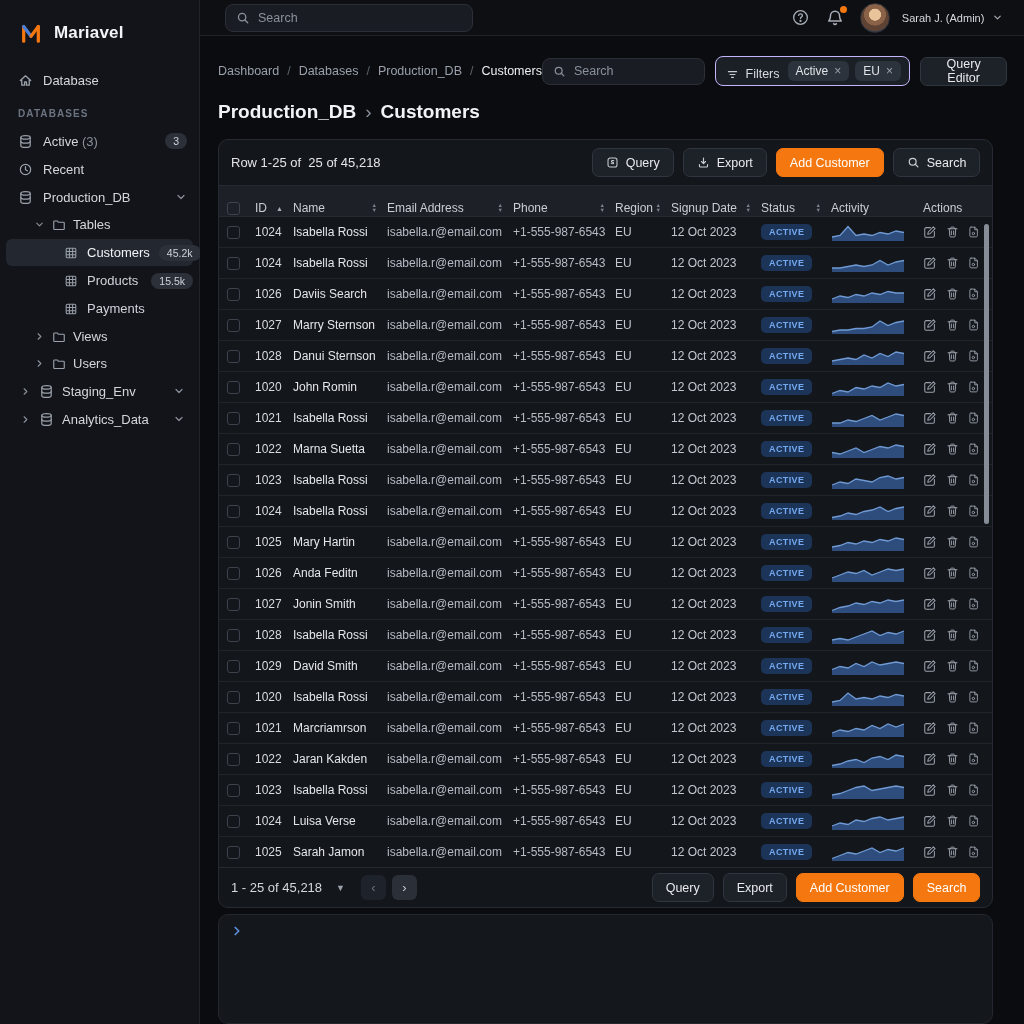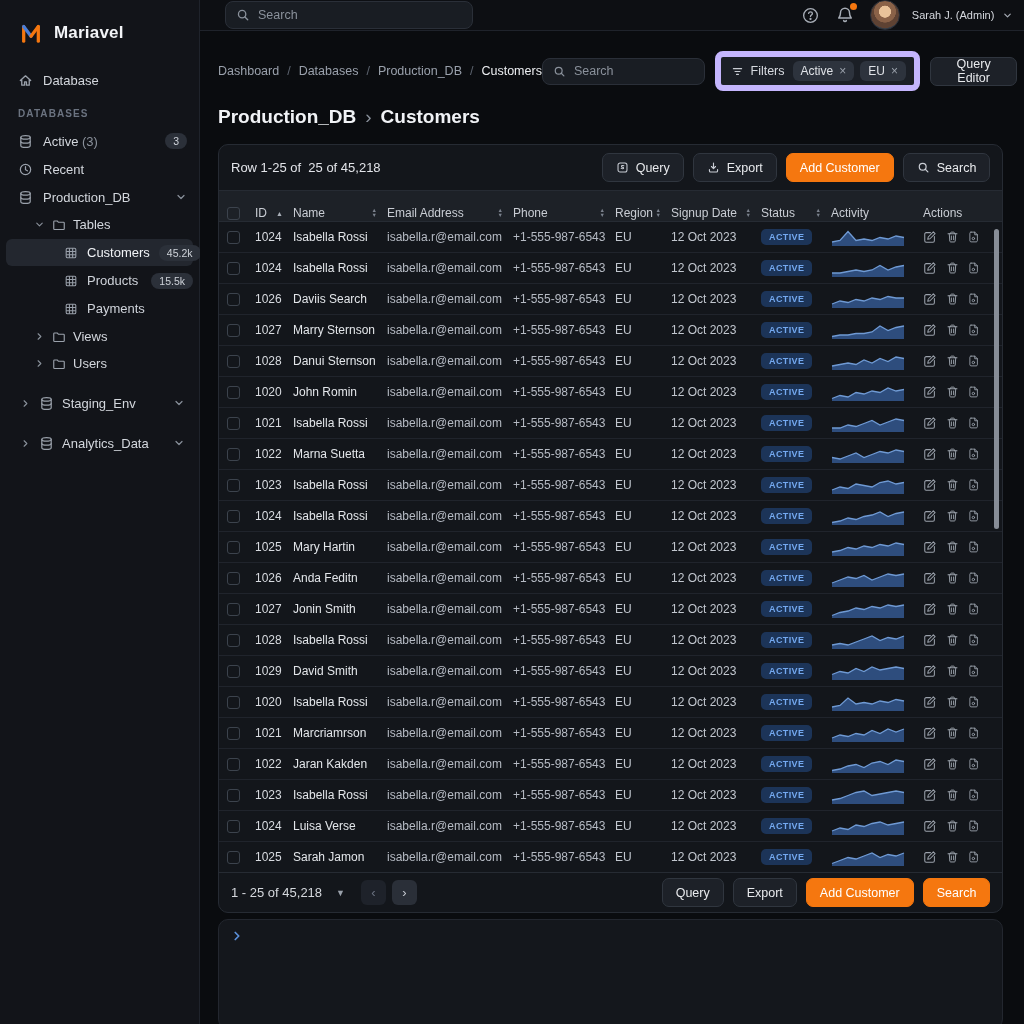--- a/index.html
+++ b/index.html
@@ -13,42 +13,42 @@
   .side-item { display:flex; align-items:center; gap:10px; height:28px; padding:0 12px 0 18px; font-size:13px; color:#d3d7dd; cursor:default; }
   .side-item .ico { display:flex; color:#9aa1ab; }
   .section-label { font-size:10px; letter-spacing:1.1px; color:#6b7380; padding:14px 0 8px 18px; font-weight:bold; }
   .badge-pill { margin-left:auto; background:#2b3039; color:#ced2d9; font-size:10.5px; padding:2px 8px; border-radius:9px; }
   .chev-right-slot { margin-left:auto; color:#8a919b; display:flex; }
   .tree-row { display:flex; align-items:center; gap:7px; height:27px; padding-left:34px; font-size:13px; color:#d3d7dd; }
   .tree-row .ico { display:flex; color:#9aa1ab; }
   .tbl-item { display:flex; align-items:center; gap:9px; height:27px; margin:1px 6px; padding-left:58px; font-size:13px; color:#cfd3da; border-radius:6px; }
   .tbl-item.selected { background:#23272f; color:#f0f2f5; }
   .tbl-item .ico { display:flex; color:#9aa1ab; }
-  .db-row { display:flex; align-items:center; gap:8px; height:28px; padding:0 14px 0 20px; font-size:13px; color:#d3d7dd;margin-top:12px; }
+  .db-row { display:flex; align-items:center; gap:8px; height:28px; padding:0 14px 0 20px; font-size:13px; color:#d3d7dd; }
 
   
   .main { flex:1; display:flex; flex-direction:column; background:#0a0c0f; }
   .topbar { height:47px; display:flex; align-items:center; background:#0d0f13; border-bottom:1px solid #1f232b; padding:0 22px 0 25px; }
   .search-box { display:flex; align-items:center; gap:8px; width:248px; height:28px; background:#191d23; border:1px solid #2a2f38; border-radius:8px; padding:0 10px; }
   .search-box input { background:transparent; border:none; outline:none; color:#d7dae0; font-size:12.5px; width:100%; font-family:"Liberation Sans", sans-serif; }
   .search-box input::placeholder { color:#8a919b; }
   .topbar-right { margin-left:auto; display:flex; align-items:center; gap:16px; }
   .icon-btn { display:flex; color:#a7adb6; position:relative; cursor:default; }
   .notif-dot { position:absolute; top:-3px; right:-3px; width:7px; height:7px; border-radius:50%; background:#f5770f; }
   .avatar { width:30px; height:30px; border-radius:50%; background:radial-gradient(circle at 50% 38%, #e9c39a 0 26%, #8a6248 28% 48%, #5e4233 50% 72%, #3a3f47 74%); border:1px solid #2a2f38; }
   .user-name { font-size:11px; color:#d5d8de; margin-left:-4px; }
 
   .content { padding:20px 18px 0 18px; flex:1; }
   .crumb-row { display:flex; align-items:center; }
   .breadcrumbs { display:flex; align-items:center; gap:8px; font-size:12.5px; color:#9aa1ac; }
   .breadcrumbs .crumb.last { color:#eceef1; }
   .crumb-sep { color:#5d646f; }
   .crumb-right { margin-left:auto; display:flex; align-items:center; gap:10px; }
   .mini-search { width:188px; height:27px; }
-  .filters-wrap { display:flex; align-items:center; gap:8px; background:#1b1f26; border:6px solid #c4b5fd; border-radius:8px; padding:4px 8px 4px 10px; }
+  .filters-wrap { display:flex; align-items:flex-end; gap:8px; background:#1b1f26; border:1px solid #c4b5fd; border-radius:8px; padding:4px 8px 4px 10px; }
   .filters-label { font-size:12.5px; color:#d7dae0; display:flex; align-items:center; gap:7px; }
   .chip { display:flex; align-items:center; gap:6px; background:#2d333d; border-radius:6px; padding:3px 8px; font-size:12px; color:#dfe2e7; }
   .chip .x { color:#9aa1ab; font-size:12px; }
   .btn { display:inline-flex; align-items:center; gap:7px; height:29px; padding:0 13px; border-radius:7px; background:#1d2128; border:1px solid #30363f; color:#e8eaed; font-size:12.5px; cursor:default; }
   .btn.orange { background:#f5770f; border-color:#f5770f; color:#fff; font-weight:500; }
   .page-title { margin-top:15px; font-size:19px; font-weight:bold; color:#f1f3f6; display:flex; align-items:center; gap:9px; }
   .page-title .sep { color:#8a919b; font-weight:normal; }
 
   
   .card { position:relative; margin-top:16px; margin-right:14px; background:#13161b; border:1px solid #262b33; border-radius:10px; overflow:hidden; }

